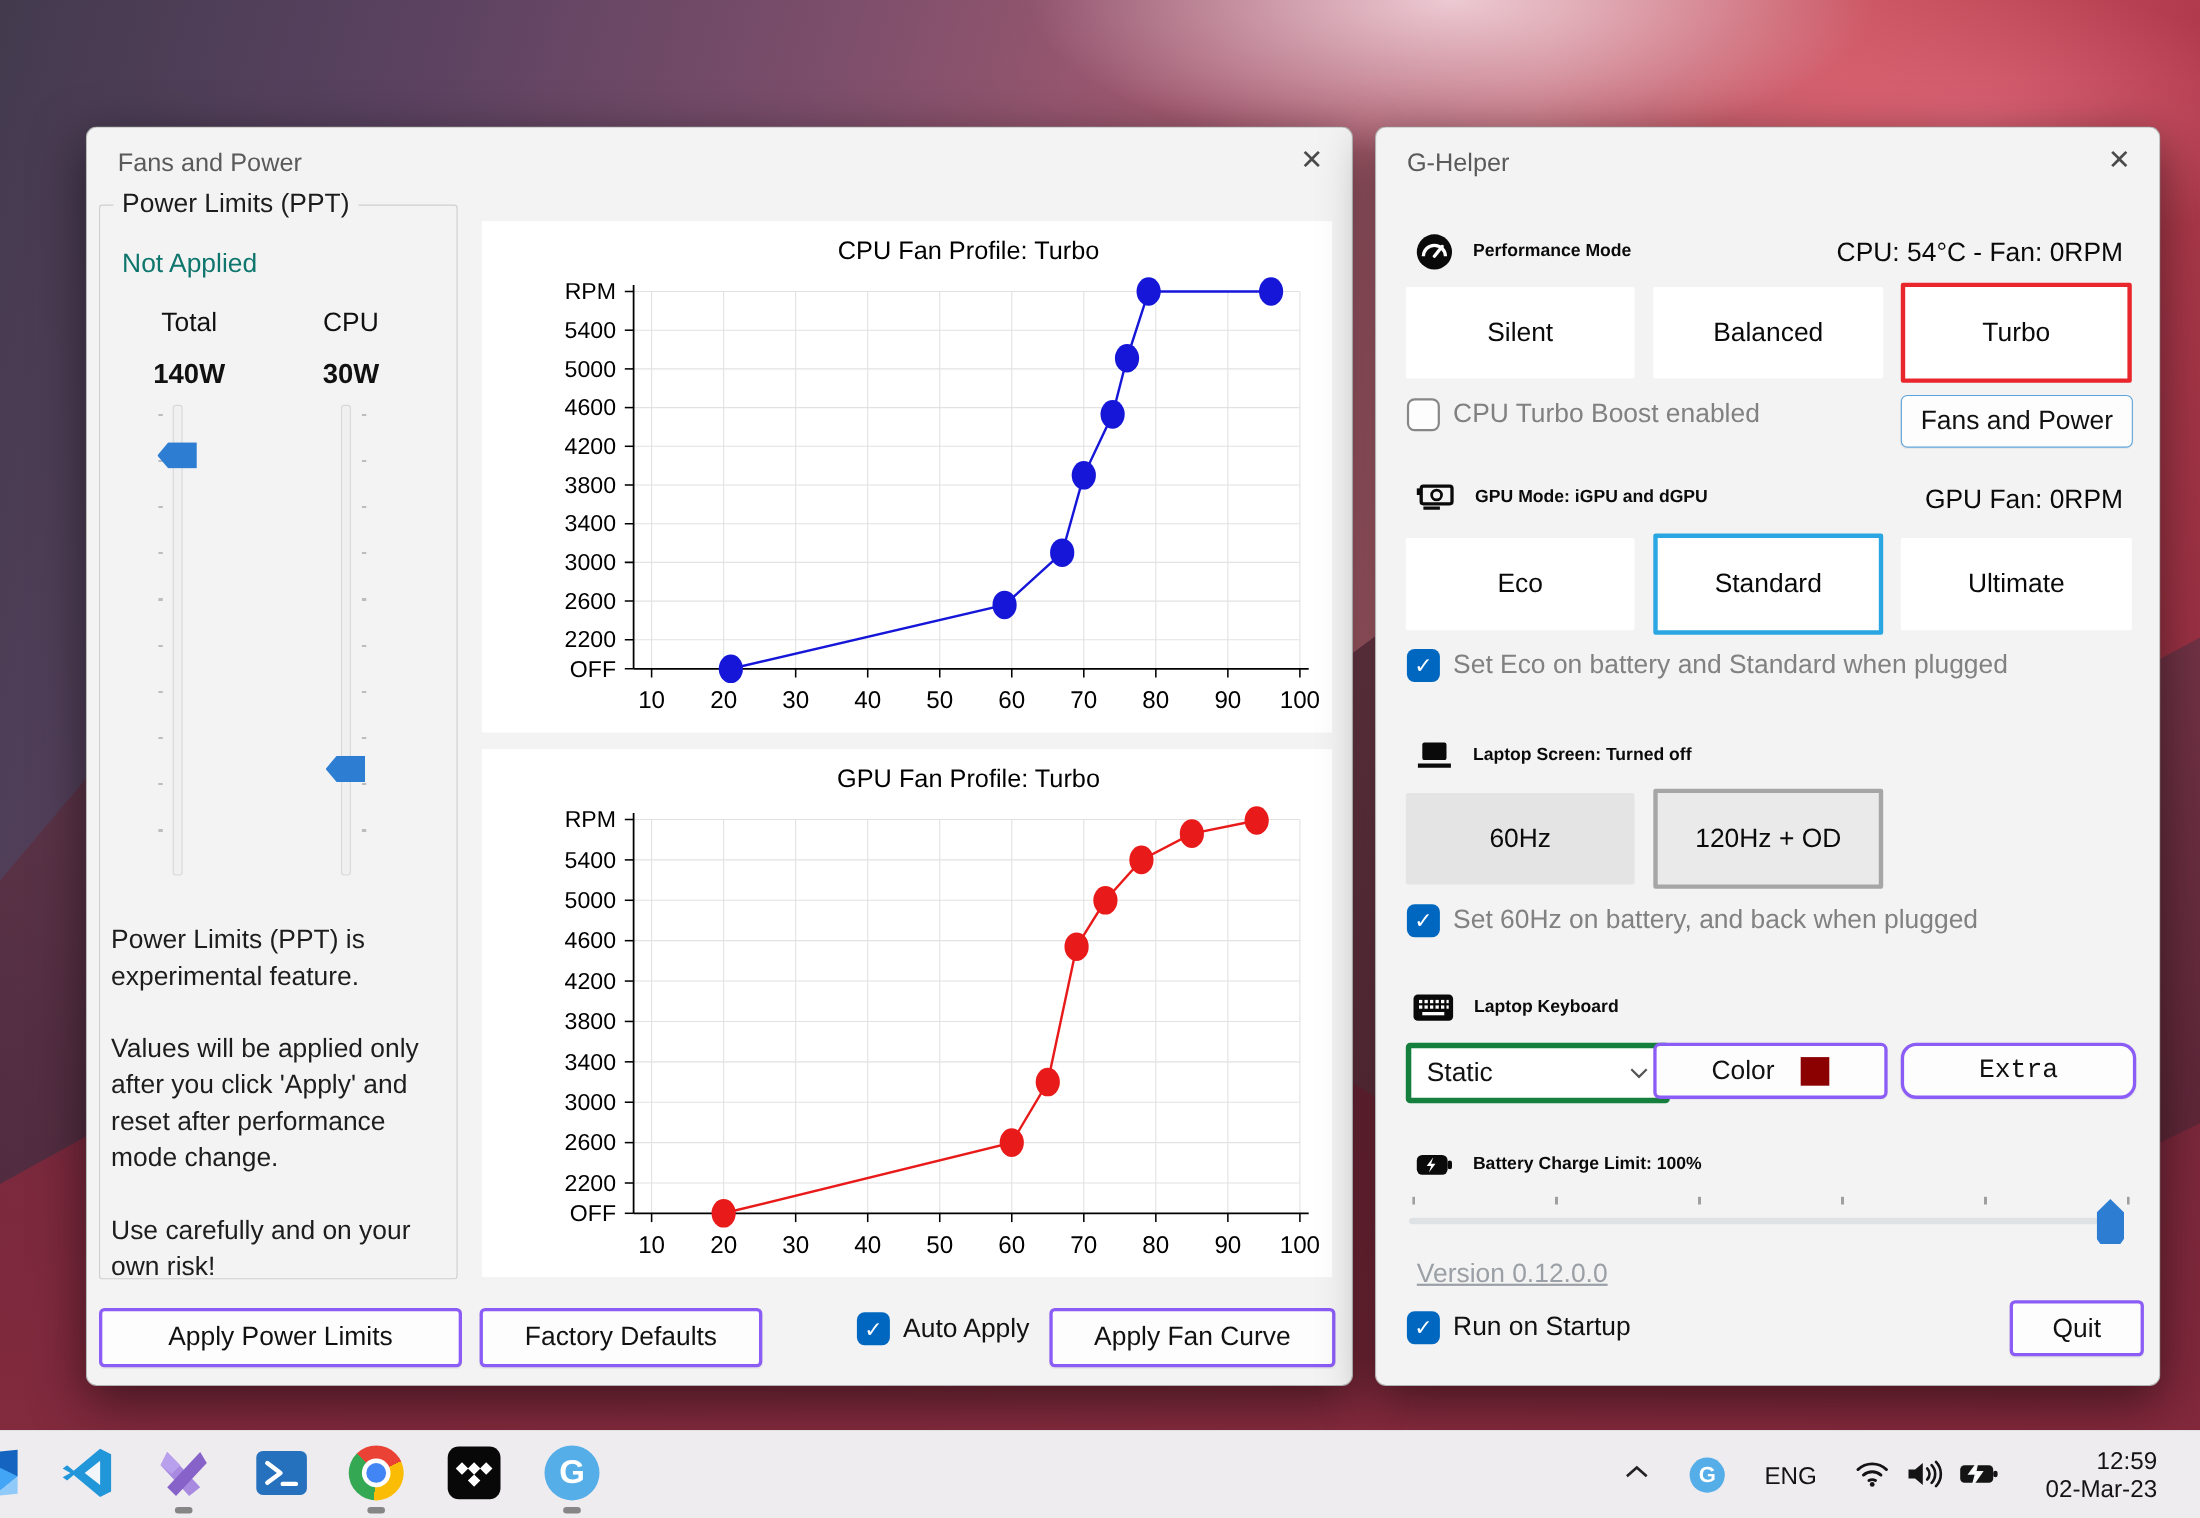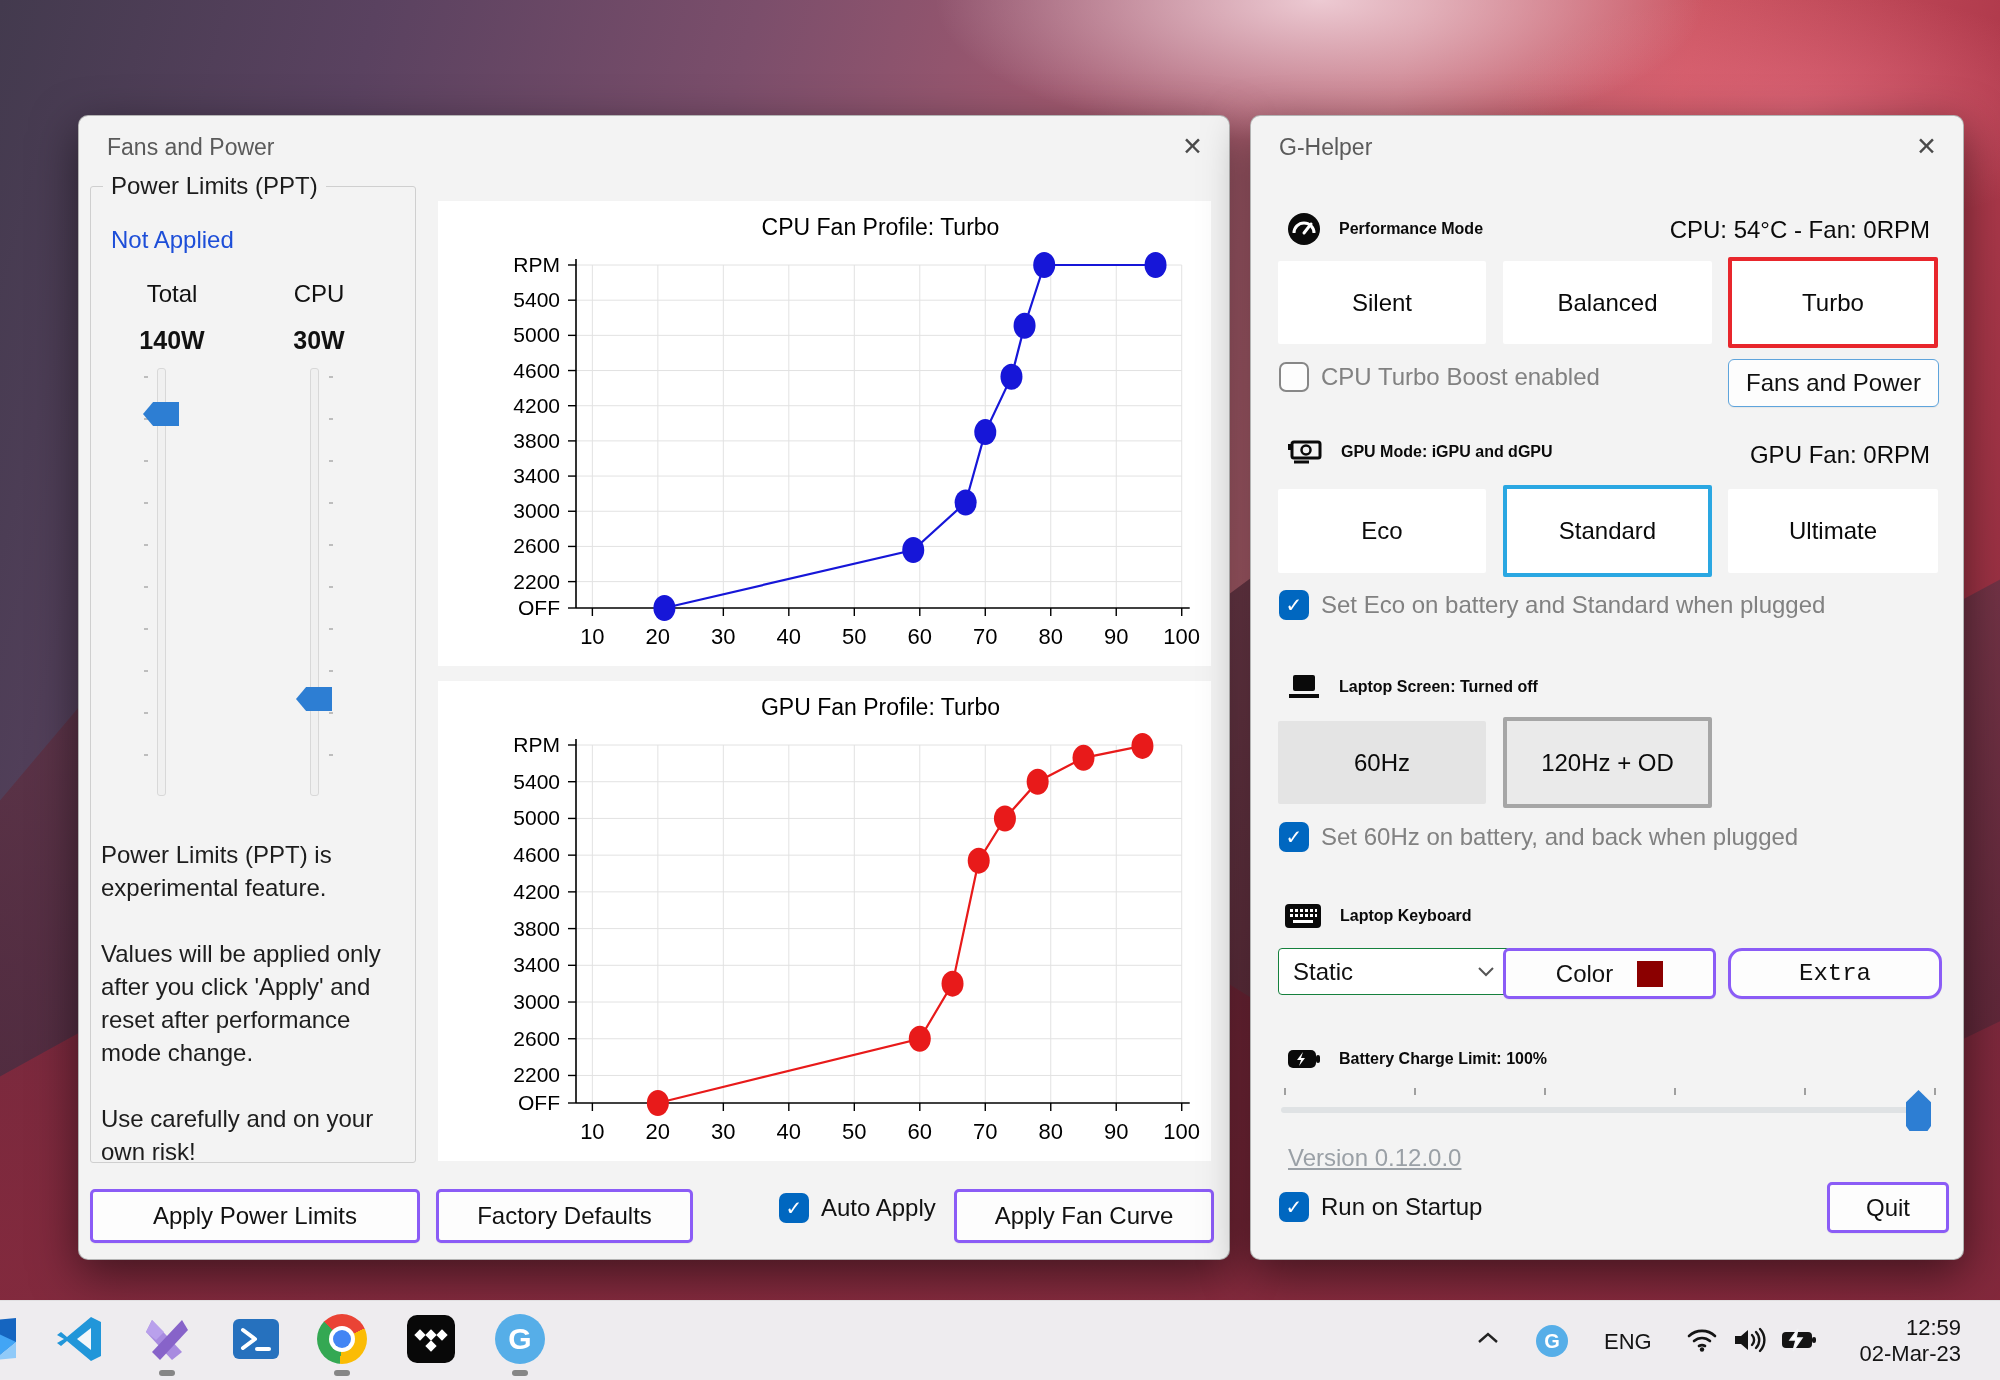--- a/index.html
+++ b/index.html
@@ -60,21 +60,21 @@
   .gh-header{display:flex;align-items:center;gap:18px;font-size:16px;font-weight:bold;color:#0a0a0a;}
   .gh-status{font-size:24px;color:#0a0a0a;text-align:right;}
   .mode-btn{background:#fff;border-radius:2px;font-size:24px;display:flex;align-items:center;justify-content:center;color:#0a0a0a;}
   .sel-red{border:4px solid #e8262c;}
   .sel-blue{border:4px solid #2aa7e2;}
   .grey-btn{background:#e4e4e4;}
   .sel-grey{background:#eaeaea;border:4px solid #a6a6a6;}
   .label-grey{color:#818181;}
   .link{color:#9aa0a6;text-decoration:underline;font-size:24px;}
 
-  .select{background:#fff;border:1px solid #15803d;border-radius:4px;display:flex;align-items:center;
+  .select{background:#fff;border:5px solid #15803d;border-radius:4px;display:flex;align-items:center;
           justify-content:space-between;padding:0 14px;font-size:24px;}
   .swatch{width:26px;height:26px;}
 
   .hticks{height:7px;
      background:repeating-linear-gradient(to right,#9f9f9f 0 2px,transparent 2px 130px);}
   .htrack{height:6px;background:#dfe2e4;border-radius:3px;}
   .hhandle{width:25px;height:41px;background:#2d7ed3;
      clip-path:polygon(50% 0,100% 30%,100% 88%,86% 100%,14% 100%,0 88%,0 30%);}
 
   
@@ -93,21 +93,21 @@
 <div class="abs wallpaper"></div>
 <div class="abs ridge1"></div>
 <div class="abs ridge2"></div>
 
 <div class="abs window fans-window">
   <div class="abs win-title" style="left:28px;top:18px;">Fans and Power</div>
   <div class="abs close-btn" style="right:26px;top:18px;">✕</div>
 
   <div class="abs group-box"></div>
   <div class="abs group-legend">Power Limits (PPT)</div>
-  <div class="abs not-applied" style="color:#1d4ed8;">Not Applied</div>
+  <div class="abs not-applied" style="color:#0f766e;">Not Applied</div>
 
   <div class="abs pl-col-label" style="left:30px;top:164px;">Total</div>
   <div class="abs pl-col-value" style="left:30px;top:198px;">140W</div>
   <div class="abs pl-col-label" style="left:177px;top:164px;">CPU</div>
   <div class="abs pl-col-value" style="left:177px;top:198px;">30W</div>
 
   <div class="abs vslider" style="left:63px;top:248px;height:436px;">
     <div class="abs vticks" style="left:2px;"></div>
     <div class="abs vtrack"></div>
     <div class="abs vhandle" style="top:38px;"></div>

